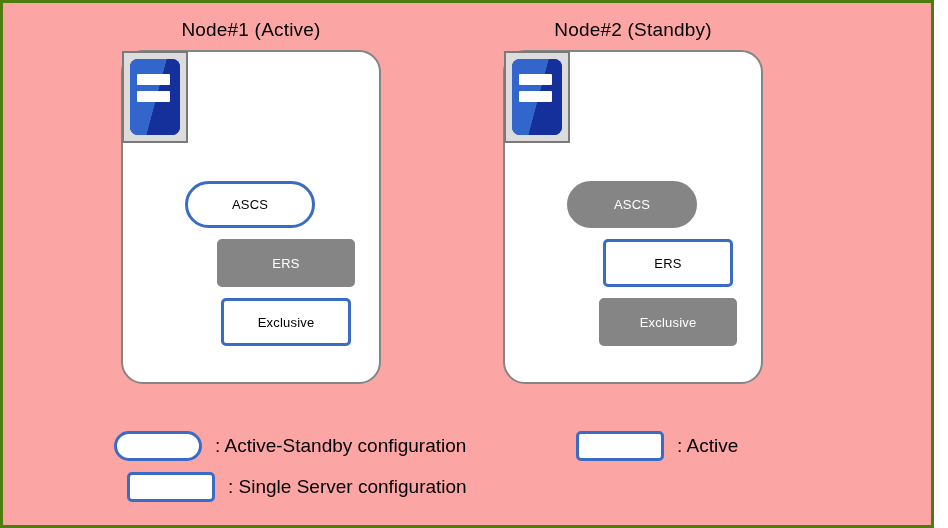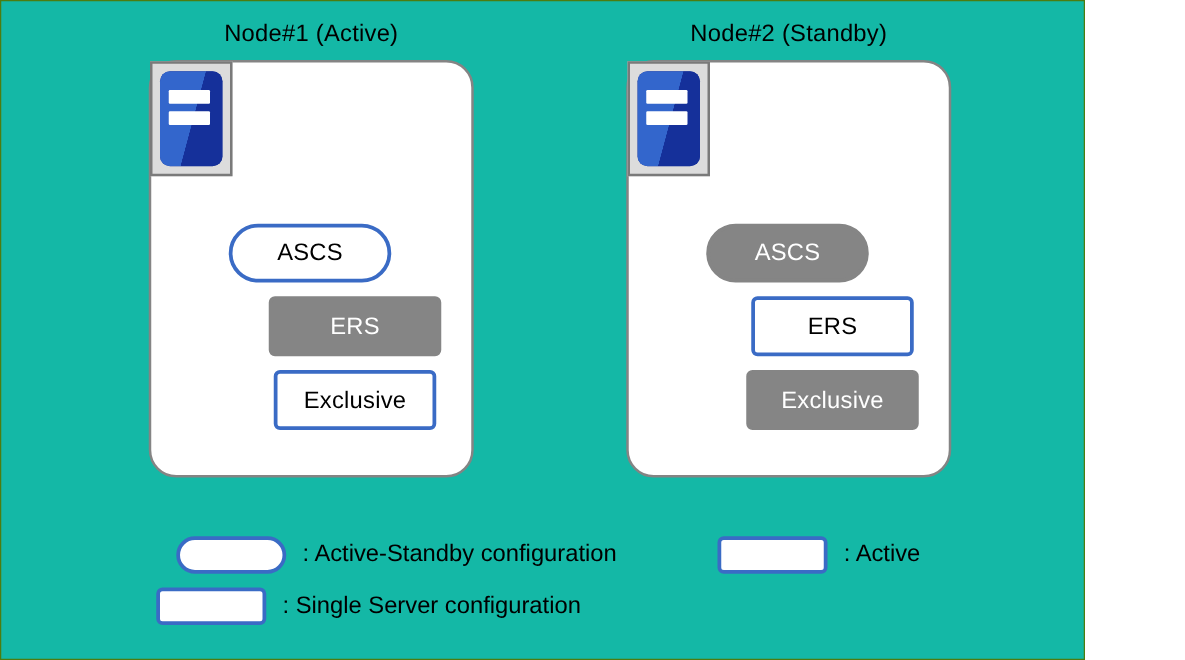--- a/index.html
+++ b/index.html
@@ -5,24 +5,24 @@
   html, body {
     margin: 0;
     padding: 0;
     background: #ffffff;
   }
   body {
     font-family: "Liberation Sans", sans-serif;
   }
   #canvas {
     position: relative;
-    width: 868px;
+    width: 934px;
     height: 528px;
-    background: #14b8a6;
-    border: 1px solid #4d7c0f;
+    background: #fca5a5;
+    border: 3px solid #4d7c0f;
     box-sizing: border-box;
     overflow: hidden;
   }
 
   
   .node-title {
     position: absolute;
     font-size: 19px;
     color: #000000;
     white-space: nowrap;
@@ -72,21 +72,21 @@
   .server-icon .bar.b1 { top: 20%; }
   .server-icon .bar.b2 { top: 42%; }
 
   
   .svc {
     position: absolute;
     box-sizing: border-box;
     display: flex;
     align-items: center;
     justify-content: center;
-    font-size: 19px;
+    font-size: 13px;
     letter-spacing: 0.2px;
     line-height: 1;
   }
   .svc.shape-pill  { border-radius: 999px; }
   .svc.shape-rect  { border-radius: 5px; margin-left: 36px; }
 
   .svc.state-active {
     background: #ffffff;
     border: 3px solid #3a6bc5;
     color: #000000;
@@ -170,21 +170,21 @@
   </div>
 
   <div class="svc shape-rect state-active" style="left:564px; top:236px; width:130px; height:48px;">
     <span>ERS</span>
   </div>
 
   <div class="svc shape-rect state-inactive" style="left:560px; top:295px; width:138px; height:48px;">
     <span>Exclusive</span>
   </div>
 
-  <div class="legend-row" style="left:140px; top:428px;">
+  <div class="legend-row" style="left:111px; top:428px;">
     <span class="legend-swatch shape-pill state-active"></span>
     <span class="legend-label">: Active-Standby configuration</span>
   </div>
 
   <div class="legend-row" style="left:573px; top:428px;">
     <span class="legend-swatch shape-rect state-active"></span>
     <span class="legend-label">: Active</span>
   </div>
 
   <div class="legend-row" style="left:124px; top:469px;">

